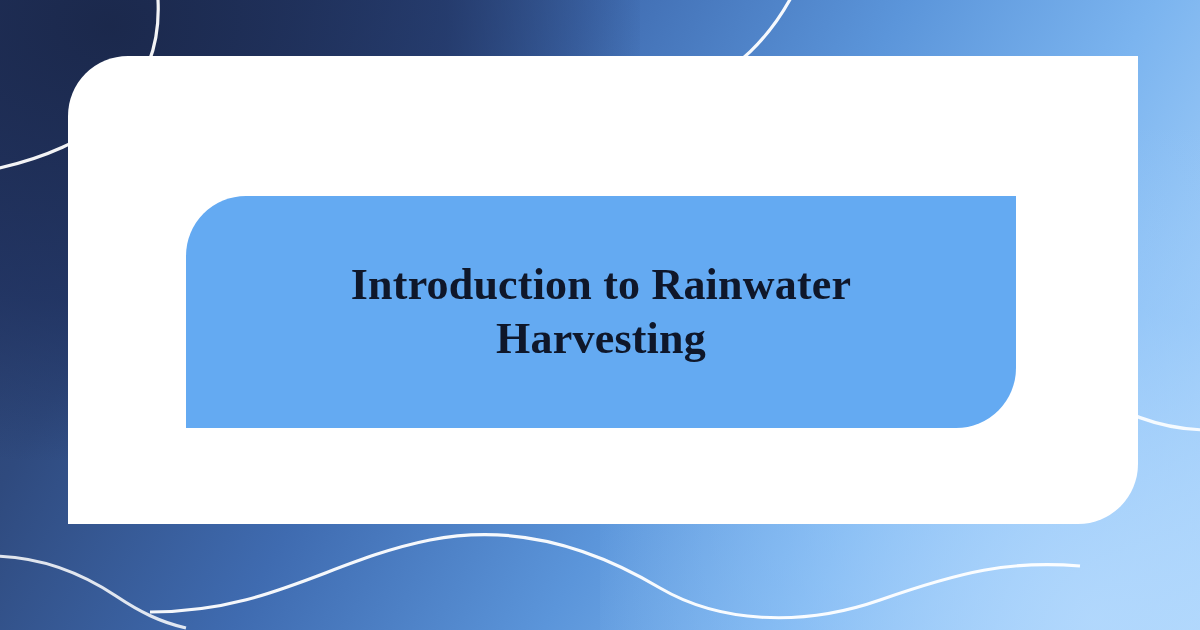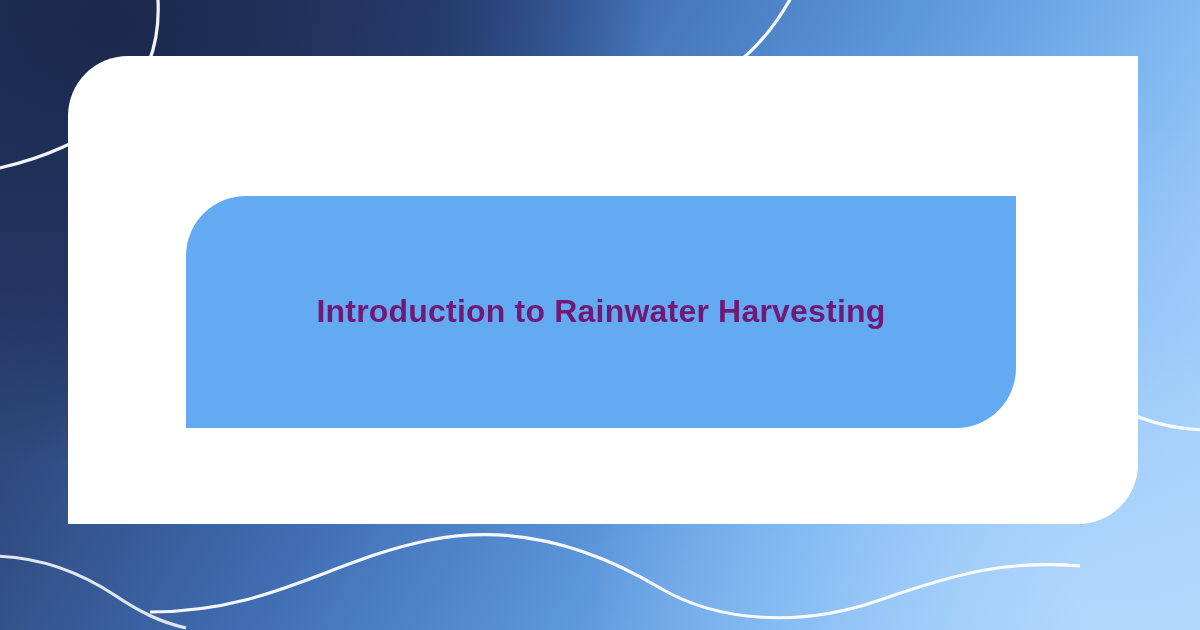--- a/index.html
+++ b/index.html
@@ -71,24 +71,24 @@
     width: 830px;
     height: 232px;
     background: #64aaf2;
     border-radius: 60px 0 60px 0;
     display: flex;
     align-items: center;
     justify-content: center;
   }
 
   #headline {
-    color: #701a75;
-    font-family: Liberation Sans, sans-serif;
+    color: #0f172a;
+    font-family: Liberation Serif, serif;
     font-weight: bold;
-    font-size: 32px;
+    font-size: 44px;
     line-height: 1.22;
     text-align: center;
     letter-spacing: 0.2px;
     max-width: 700px;
     margin: 0;
     padding: 0 20px;
   }
 </style>
 </head>
 <body>

